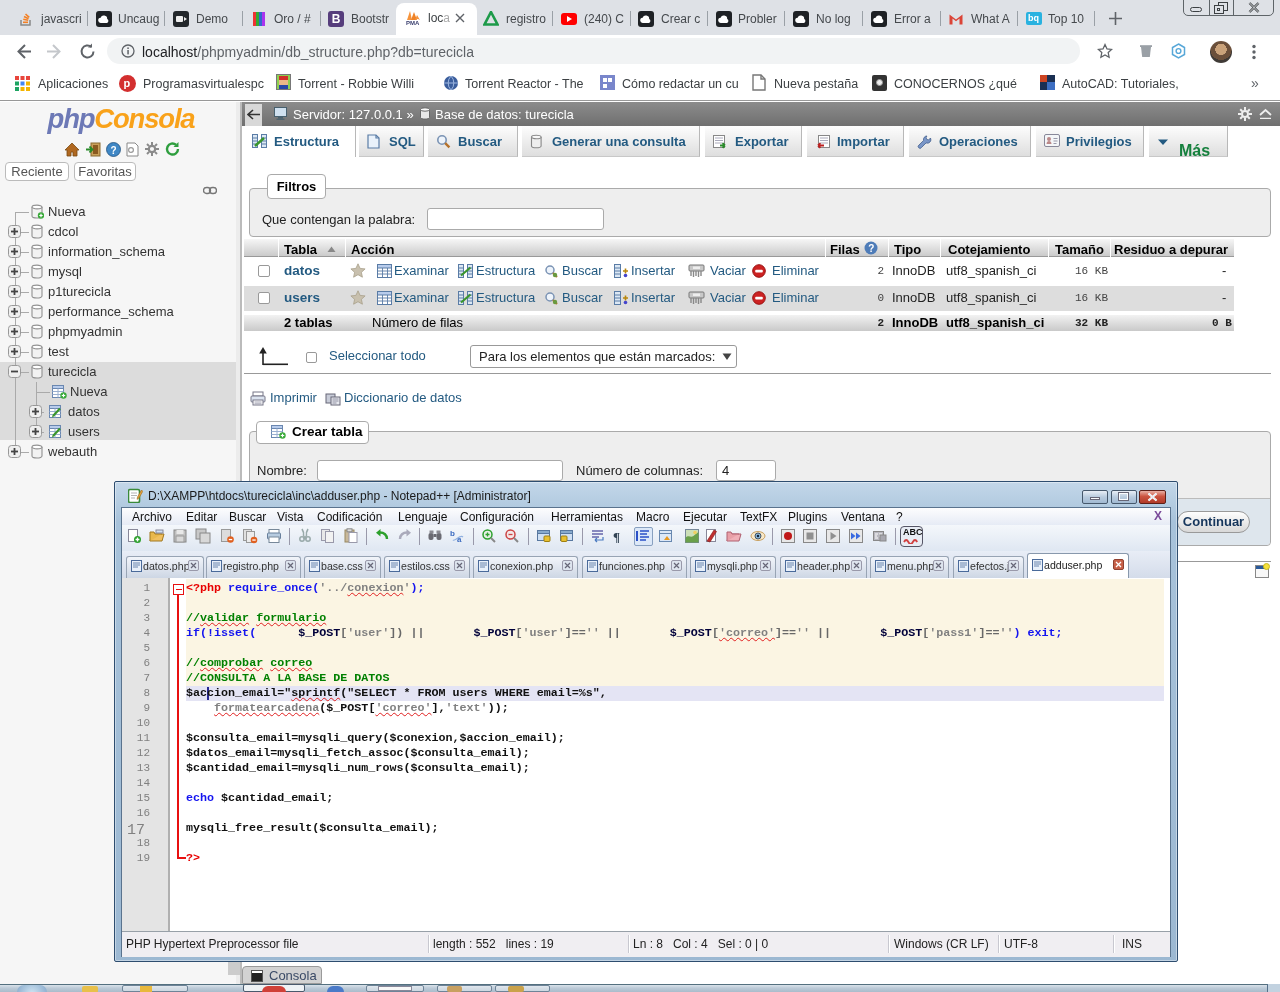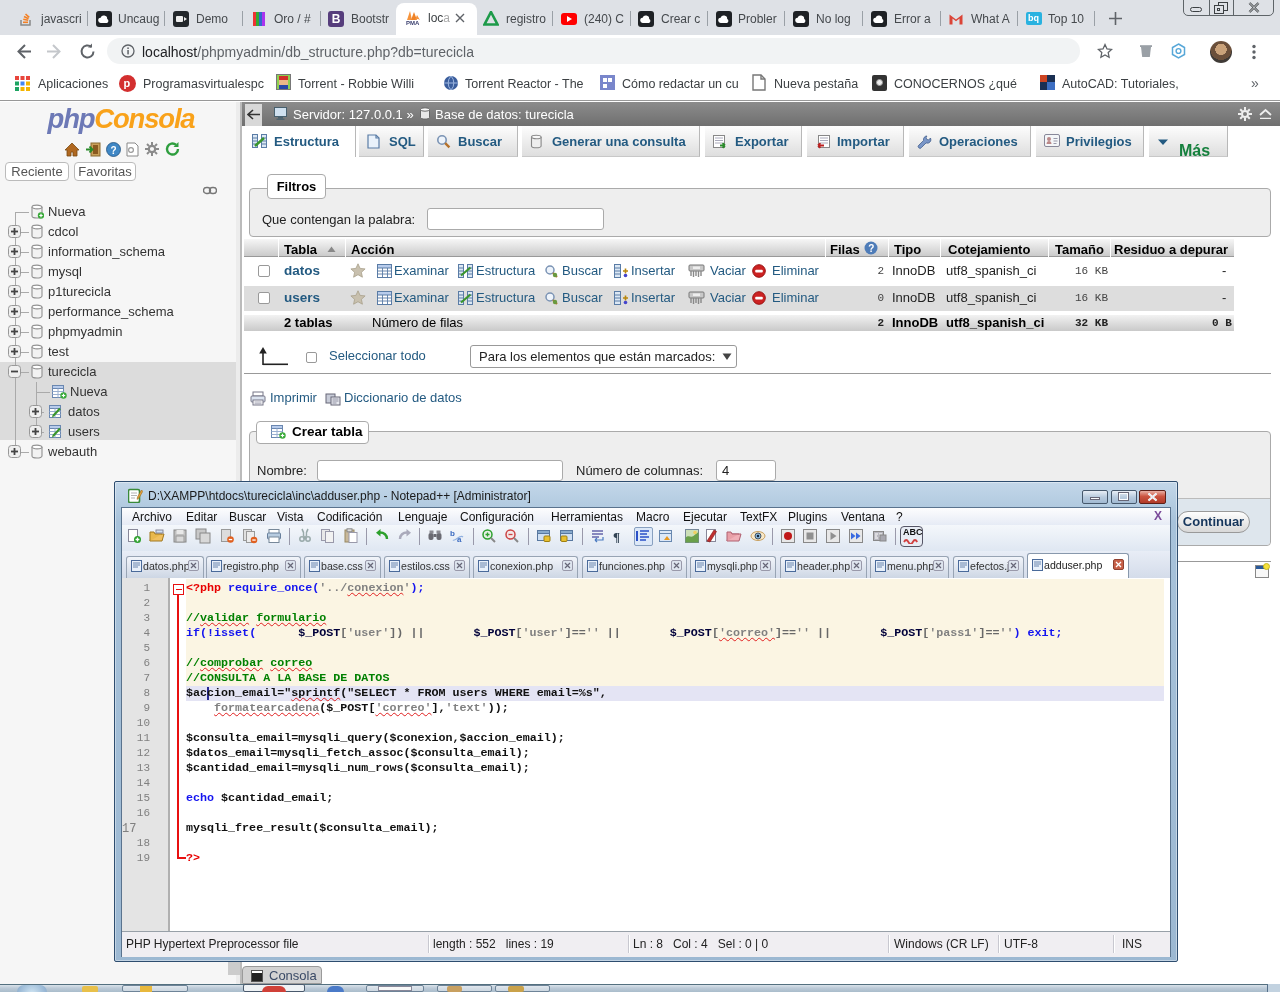--- a/index.html
+++ b/index.html
@@ -993,21 +993,21 @@
 <div class="abs" style="left:122px;top:672px;width:28px;text-align:right;font-family:'Liberation Mono',monospace;font-size:11px;color:#808080;">7</div>
 <div class="abs" style="left:122px;top:687px;width:28px;text-align:right;font-family:'Liberation Mono',monospace;font-size:11px;color:#808080;">8</div>
 <div class="abs" style="left:122px;top:702px;width:28px;text-align:right;font-family:'Liberation Mono',monospace;font-size:11px;color:#808080;">9</div>
 <div class="abs" style="left:122px;top:717px;width:28px;text-align:right;font-family:'Liberation Mono',monospace;font-size:11px;color:#808080;">10</div>
 <div class="abs" style="left:122px;top:732px;width:28px;text-align:right;font-family:'Liberation Mono',monospace;font-size:11px;color:#808080;">11</div>
 <div class="abs" style="left:122px;top:747px;width:28px;text-align:right;font-family:'Liberation Mono',monospace;font-size:11px;color:#808080;">12</div>
 <div class="abs" style="left:122px;top:762px;width:28px;text-align:right;font-family:'Liberation Mono',monospace;font-size:11px;color:#808080;">13</div>
 <div class="abs" style="left:122px;top:777px;width:28px;text-align:right;font-family:'Liberation Mono',monospace;font-size:11px;color:#808080;">14</div>
 <div class="abs" style="left:122px;top:792px;width:28px;text-align:right;font-family:'Liberation Mono',monospace;font-size:11px;color:#808080;">15</div>
 <div class="abs" style="left:122px;top:807px;width:28px;text-align:right;font-family:'Liberation Mono',monospace;font-size:11px;color:#808080;">16</div>
-<div class="abs" style="left:122px;top:822px;width:28px;text-align:left;font-family:'Liberation Mono',monospace;font-size:12px;color:#808080;">17</div>
+<div class="abs" style="left:122px;top:822px;width:28px;text-align:center;font-family:'Liberation Mono',monospace;font-size:15px;color:#808080;">17</div>
 <div class="abs" style="left:122px;top:837px;width:28px;text-align:right;font-family:'Liberation Mono',monospace;font-size:11px;color:#808080;">18</div>
 <div class="abs" style="left:122px;top:852px;width:28px;text-align:right;font-family:'Liberation Mono',monospace;font-size:11px;color:#808080;">19</div>
 <div class="abs" style="left:206.5px;top:687px;width:2px;height:13px;background:#282890;"></div>
 <div class="abs code" style="left:186px;top:581px;"><span class="t">&lt;?php </span><span class="k">require_once</span><span class="k">(</span><span class="s">'../</span><span class="s w">conexion</span><span class="s">'</span><span class="k">);</span></div>
 <div class="abs code" style="left:186px;top:611px;"><span class="c">//</span><span class="c w">validar</span><span class="c"> </span><span class="c w">formulario</span></div>
 <div class="abs code" style="left:186px;top:626px;"><span class="k">if</span><span class="k">(!</span><span class="k">isset</span><span class="k">(</span><span class="v">$_POST</span><span class="o">[</span><span class="s">'user'</span><span class="o">]) || </span><span class="v">$_POST</span><span class="o">[</span><span class="s">'user'</span><span class="o">]==</span><span class="s">''</span><span class="o"> || </span><span class="v">$_POST</span><span class="o">[</span><span class="s w">'correo'</span><span class="o">]==</span><span class="s">''</span><span class="o"> || </span><span class="v">$_POST</span><span class="o">[</span><span class="s">'pass1'</span><span class="o">]==</span><span class="s">''</span><span class="k">) </span><span class="k">exit</span><span class="k">;</span></div>
 <div class="abs code" style="left:186px;top:656px;"><span class="c">//</span><span class="c w">comprobar</span><span class="c"> </span><span class="c w">correo</span></div>
 <div class="abs code" style="left:186px;top:671px;"><span class="c">//CONSULTA A LA BASE DE DATOS</span></div>
 <div class="abs code" style="left:186px;top:686px;"><span class="p">$accion_email=</span><span class="d">"</span><span class="d w">sprintf</span><span class="d">("SELECT * FROM users WHERE email=%s",</span></div>
 <div class="abs code" style="left:186px;top:701px;"><span class="p">    </span><span class="s w">formatearcadena</span><span class="p">($_POST[</span><span class="s w">'correo'</span><span class="p">],</span><span class="s">'text'</span><span class="p">));</span></div>

